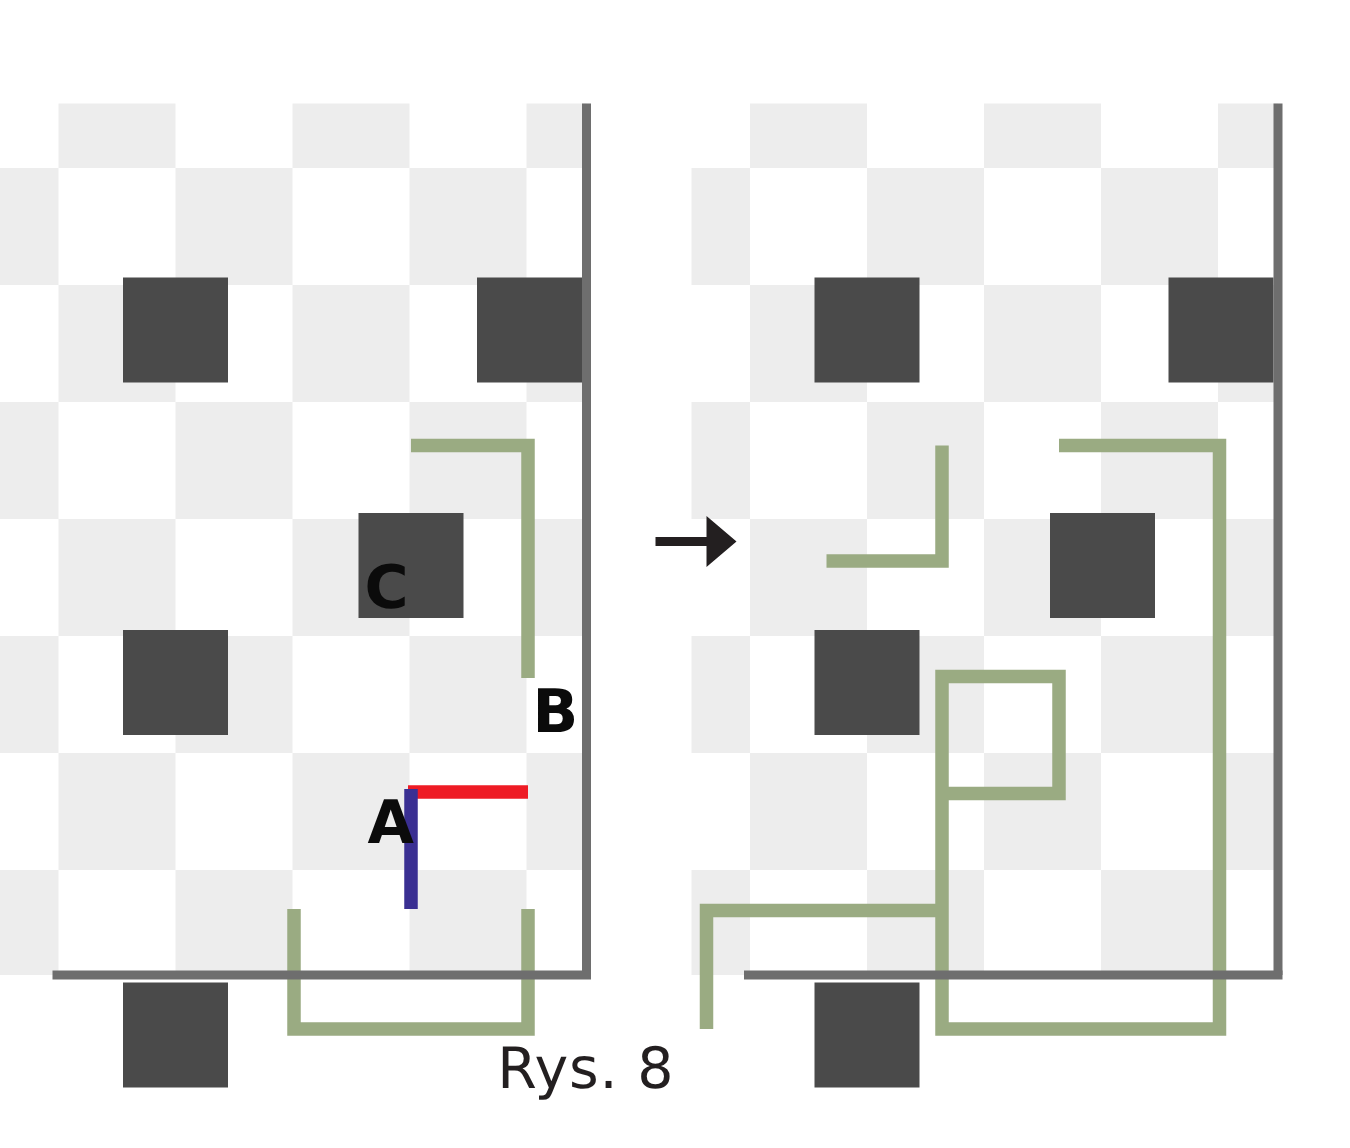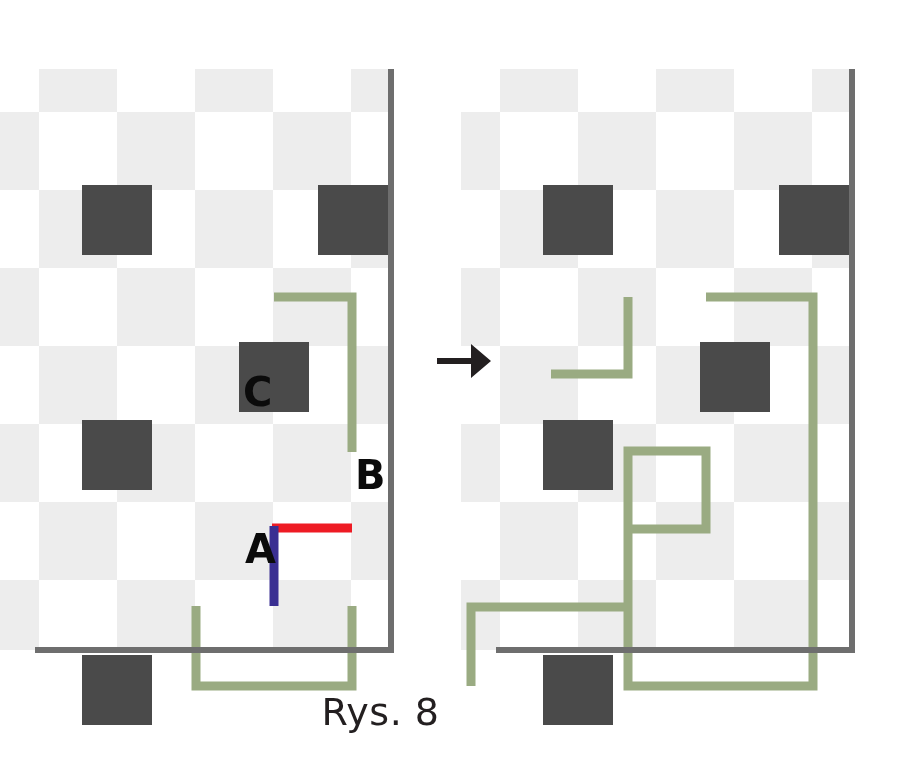--- a/index.html
+++ b/index.html
@@ -4,21 +4,21 @@
 <title>Rys. 8</title>
 <style>
   html,body{margin:0;padding:0;background:#ffffff;}
   body{width:900px;height:765px;position:relative;overflow:hidden;
        font-family:"DejaVu Sans","Liberation Sans",sans-serif;}
   #stage{position:absolute;left:0;top:0;width:900px;height:765px;}
   .panel{position:absolute;top:69px;width:352px;height:581px;}
   #panel-left{left:39px;}
   #panel-right{left:500px;}
   .board-svg{position:absolute;left:0;top:0;overflow:visible;}
-  .caption{position:absolute;left:6px;top:690px;width:749px;text-align:center;
+  .caption{position:absolute;left:16px;top:690px;width:749px;text-align:center;
            font-size:38px;color:#231f20;letter-spacing:0.5px;}
   .cellLabel{position:absolute;font-weight:bold;font-size:40px;color:#0b0b0b;
              line-height:1;}
   #label-C{left:243px;top:372px;}
   #label-B{left:355px;top:455px;}
   #label-A{left:245px;top:529px;}
   #arrow{position:absolute;left:435px;top:337px;}
 </style>
 </head>
 <body>

